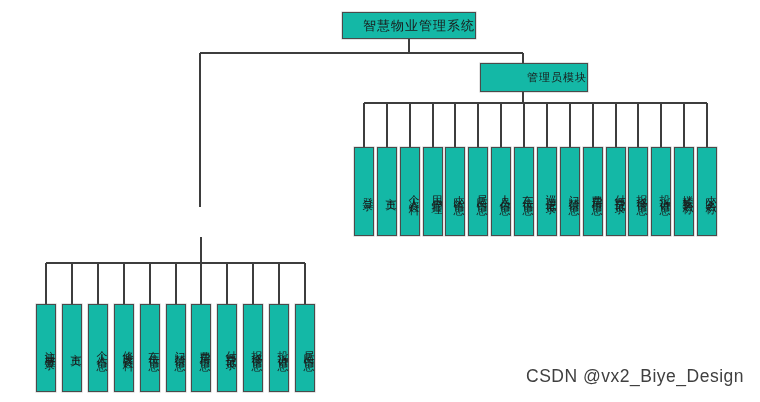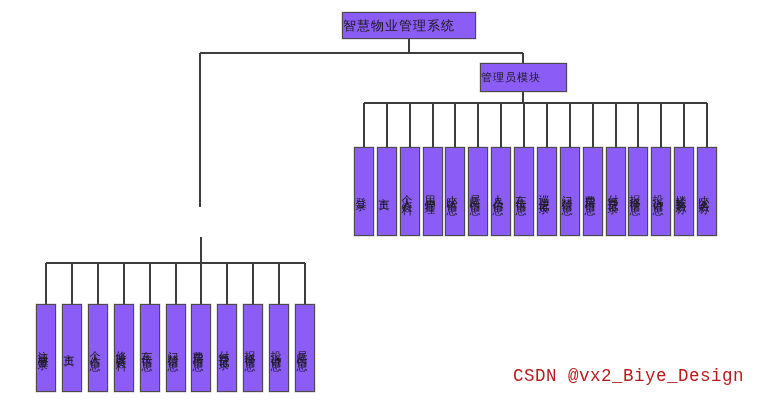--- a/index.html
+++ b/index.html
@@ -18,39 +18,39 @@
   .lines {
     position: absolute;
     left: 0;
     top: 0;
     width: 760px;
     height: 402px;
   }
   .node {
     position: absolute;
     box-sizing: border-box;
-    background: #8b5cf6;
+    background: #14b8a6;
     border: 1px solid #4a4a4a;
     box-shadow: 0 0 0 0.5px rgba(90,90,90,0.35);
     display: flex;
     align-items: center;
-    justify-content: flex-start;
+    justify-content: flex-end;
     color: #1a1a1a;
   }
   .hnode {
     font-size: 12px;
     letter-spacing: 1px;
     white-space: nowrap;
   }
   .title-node {
     left: 342px; top: 12px; width: 134px; height: 27px;
     font-size: 13px;
   }
   .admin-node {
-    left: 480px; top: 63px; width: 87px; height: 29px;
+    left: 480px; top: 63px; width: 108px; height: 29px;
     font-size: 11px;
   }
   .resident-node {
     left: 154px; top: 207px; width: 95px; height: 30px;
     font-size: 11px;
   }
   .vnode {
     width: 20px;
     height: 89px;
   }
@@ -64,22 +64,22 @@
     letter-spacing: 3px;
     color: #1a1a1a;
     white-space: nowrap;
   }
   .watermark {
     position: absolute;
     right: 16px;
     top: 366px;
     font-size: 17.5px;
     letter-spacing: 0.5px;
-    color: #b91c1c;
-    font-family: Liberation Mono, monospace;
+    color: #404040;
+    font-family: Liberation Sans, sans-serif;
   }
 </style>
 </head>
 <body>
 
 <div class="canvas">
 
   <svg class="lines" width="760" height="402" viewBox="0 0 760 402">
     <g stroke="#3d3d3d" stroke-width="1.2" fill="none" shape-rendering="crispEdges">
 

